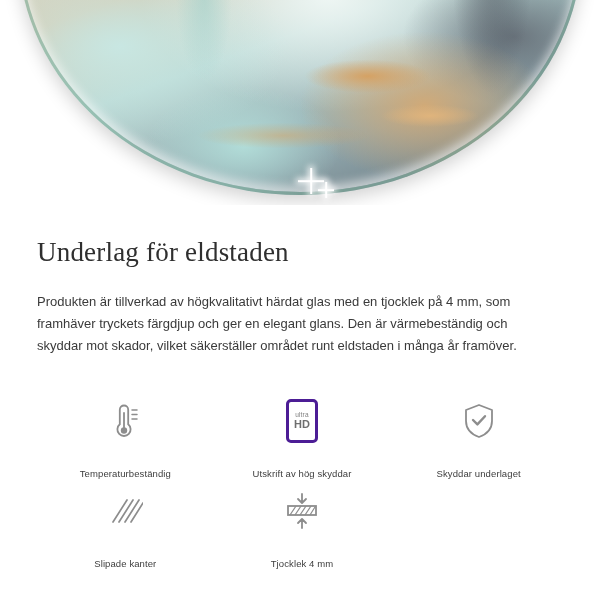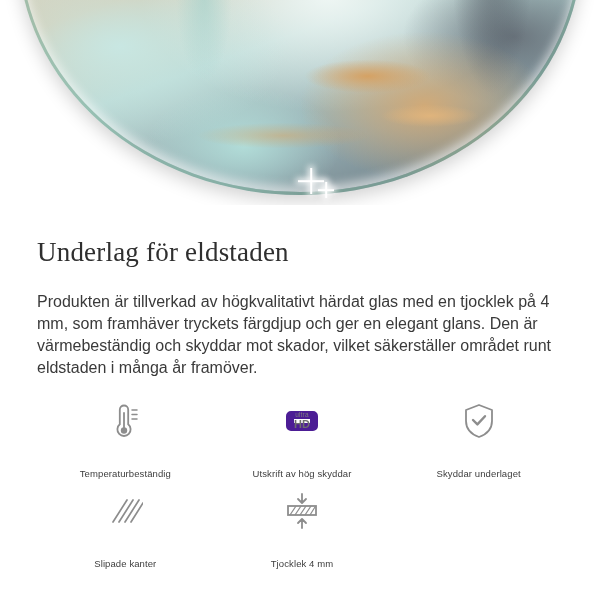--- a/index.html
+++ b/index.html
@@ -104,21 +104,21 @@
     color: #2f2f2f;
     font-weight: 400;
     margin: 30px 0 0 37px;
     letter-spacing: 0.2px;
   }
   .headline .line2 { display: block; }
 
   .paragraph {
     width: 514px;
     margin: 22px 0 0 37px;
-    font-size: 16px;
+    font-size: 13px;
     line-height: 22px;
     color: #3a3a3a;
   }
 
   
   .features {
     position: absolute;
     left: 37px;
     top: 398px;
     width: 530px;
@@ -140,22 +140,22 @@
   }
   .feature .caption {
     margin-top: 24px;
     font-size: 9.5px;
     color: #3d3d3d;
     text-align: center;
     letter-spacing: 0.1px;
   }
   .ultrahd-box {
     width: 32px;
-    height: 20px;
-    border: 8px solid #4c1d95;
+    height: 44px;
+    border: 3px solid #4c1d95;
     border-radius: 5px;
     display: flex;
     flex-direction: column;
     align-items: center;
     justify-content: center;
     line-height: 1;
   }
   .ultrahd-box .u-top {
     font-size: 6.5px;
     color: #7e7e7e;

